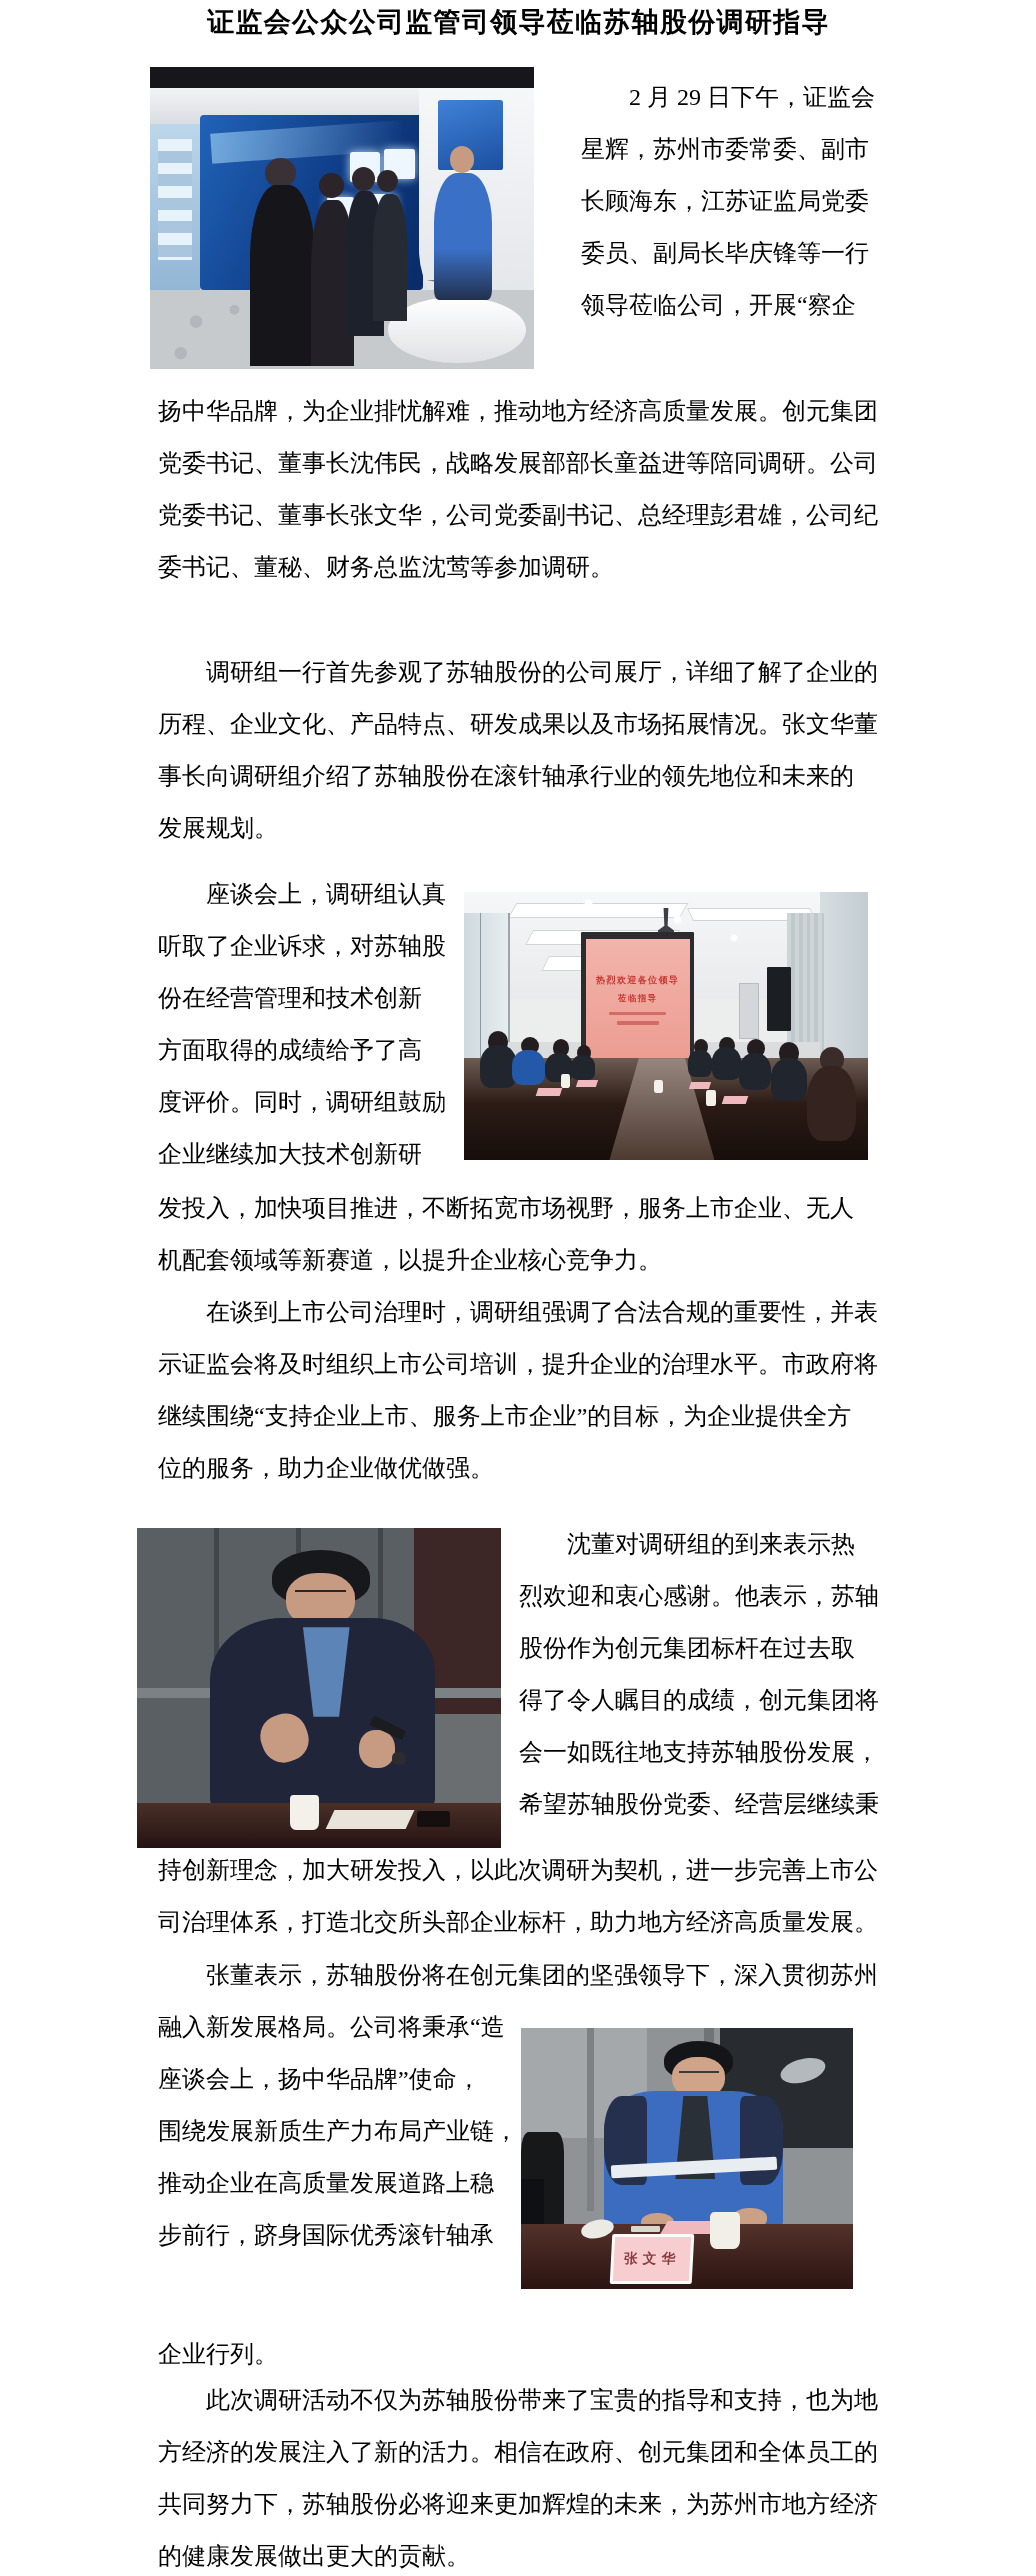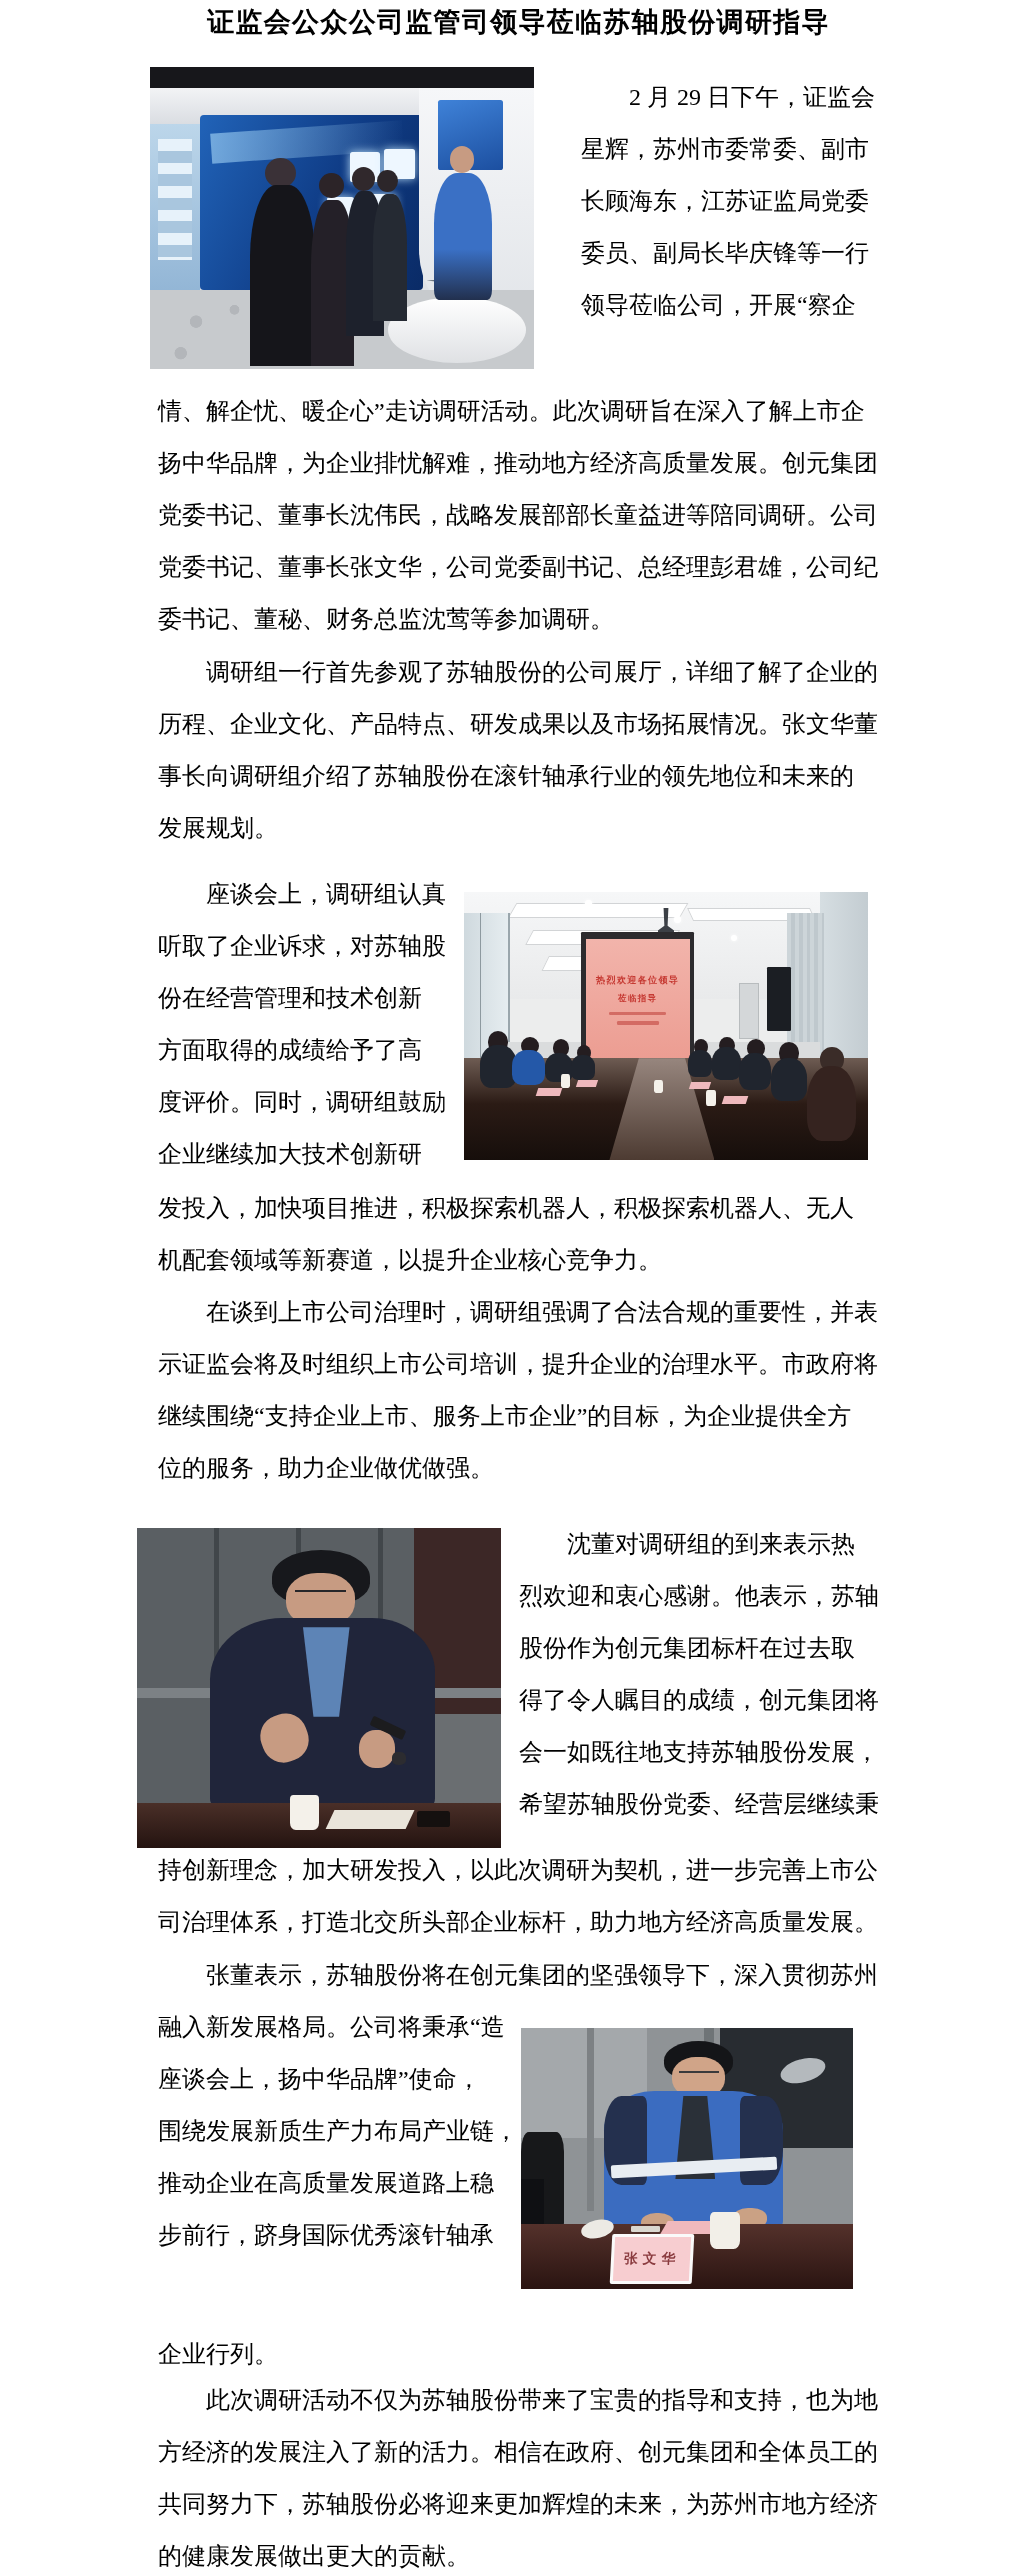--- a/index.html
+++ b/index.html
@@ -168,21 +168,20 @@
   </div>
 
   <div class="tblock" id="p1w">
       <div class="line">　　2 月 29 日下午，证监会</div>
       <div class="line">星辉，苏州市委常委、副市</div>
       <div class="line">长顾海东，江苏证监局党委</div>
       <div class="line">委员、副局长毕庆锋等一行</div>
       <div class="line">领导莅临公司，开展“察企</div>
     </div>
   <div class="tblock" id="p1f">
-      <div class="line">情、解企忧、暖企心”走访调研活动。此次调研旨在深入了解上市企</div>
       <div class="line">扬中华品牌，为企业排忧解难，推动地方经济高质量发展。创元集团</div>
       <div class="line">党委书记、董事长沈伟民，战略发展部部长童益进等陪同调研。公司</div>
       <div class="line">党委书记、董事长张文华，公司党委副书记、总经理彭君雄，公司纪</div>
       <div class="line">委书记、董秘、财务总监沈莺等参加调研。</div>
     </div>
   <div class="tblock" id="p3w">
       <div class="line">　　座谈会上，调研组认真</div>
       <div class="line">听取了企业诉求，对苏轴股</div>
       <div class="line">份在经营管理和技术创新</div>
       <div class="line">方面取得的成绩给予了高</div>
@@ -245,21 +244,21 @@
     <div class="ph2-paper" style="left:18%;top:73%;width:6%;height:3%;"></div>
     <div class="ph2-paper" style="left:28%;top:70%;width:5%;height:2.6%;"></div>
     <div class="ph2-paper" style="left:56%;top:71%;width:5%;height:2.6%;"></div>
     <div class="ph2-paper" style="left:64%;top:76%;width:6%;height:3%;"></div>
     <div class="ph2-cup" style="left:24%;top:68%;width:2.2%;height:5%;"></div>
     <div class="ph2-cup" style="left:47%;top:70%;width:2.2%;height:5%;"></div>
     <div class="ph2-cup" style="left:60%;top:74%;width:2.5%;height:6%;"></div>
   </div>
 
   <div class="tblock" id="p3f">
-      <div class="line">发投入，加快项目推进，积极探索机器人，积极探索机器人、无人</div>
+      <div class="line">发投入，加快项目推进，不断拓宽市场视野，服务上市企业、无人</div>
       <div class="line">机配套领域等新赛道，以提升企业核心竞争力。</div>
     </div>
   <div class="tblock" id="p4">
       <div class="line">　　在谈到上市公司治理时，调研组强调了合法合规的重要性，并表</div>
       <div class="line">示证监会将及时组织上市公司培训，提升企业的治理水平。市政府将</div>
       <div class="line">继续围绕“支持企业上市、服务上市企业”的目标，为企业提供全方</div>
       <div class="line">位的服务，助力企业做优做强。</div>
     </div>
 
   <div class="photo photo3">

